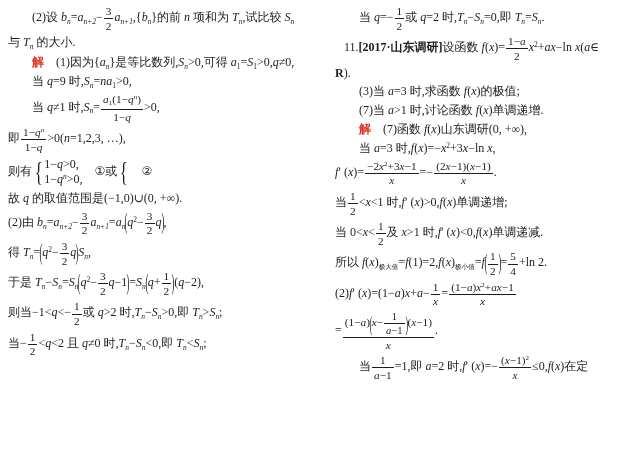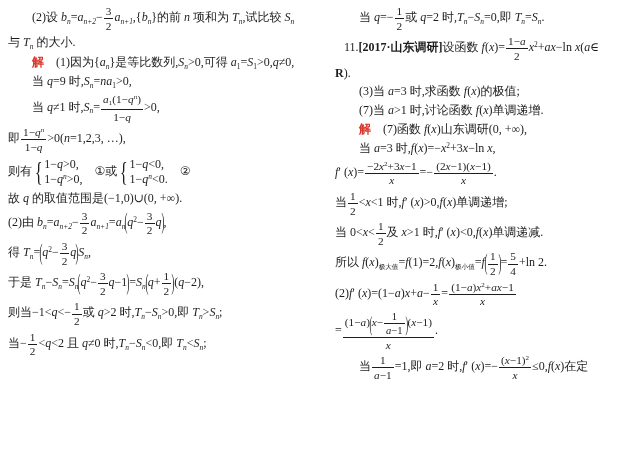--- a/index.html
+++ b/index.html
@@ -53,24 +53,20 @@
       <div class="line ind1"><span>当 </span><span class="v">q</span><span>≠1 时,</span><span class="v">S</span><sub class="v">n</sub><span>=</span><span class="frac"><span class="fn"><span class="v">a</span><sub>1</sub><span>(1−</span><span class="v">q</span><sup class="v">n</sup><span>)</span></span><span class="fd"><span>1−</span><span class="v">q</span></span></span><span>&gt;0,</span></div>
       <div class="line ind0"><span>即</span><span class="frac"><span class="fn"><span>1−</span><span class="v">q</span><sup class="v">n</sup></span><span class="fd"><span>1−</span><span class="v">q</span></span></span><span>&gt;0(</span><span class="v">n</span><span>=1,2,3, …),</span></div>
       <div class="line ind0"><span>则有</span><span class="cs">
           <span class="brace">{</span>
           <span class="rows">
             <span class="row"><span>1−</span><span class="v">q</span><span>&gt;0,</span></span>
             <span class="row"><span>1−</span><span class="v">q</span><sup class="v">n</sup><span>&gt;0,</span></span>
           </span>
         </span><span>　①或</span><span class="cs">
           <span class="brace">{</span>
-          <span class="rows">
-            <span class="row"><span>1−</span><span class="v">q</span><span>&lt;0,</span></span>
-            <span class="row"><span>1−</span><span class="v">q</span><sup class="v">n</sup><span>&lt;0.</span></span>
-          </span>
         </span><span>　②</span></div>
       <div class="line ind0"><span>故 </span><span class="v">q</span><span> 的取值范围是(−1,0)∪(0, +∞).</span></div>
       <div class="line ind0"><span>(2)由 </span><span class="v">b</span><sub class="v">n</sub><span>=</span><span class="v">a</span><sub class="v">n+2</sub><span>−</span><span class="frac"><span class="fn"><span>3</span></span><span class="fd"><span>2</span></span></span><span class="v">a</span><sub class="v">n+1</sub><span>=</span><span class="v">a</span><sub class="v">n</sub><span class="bp">(</span><span class="v">q</span><sup>2</sup><span>−</span><span class="frac"><span class="fn"><span>3</span></span><span class="fd"><span>2</span></span></span><span class="v">q</span><span class="bp">)</span><span>,</span></div>
       <div class="line ind0"><span>得 </span><span class="v">T</span><sub class="v">n</sub><span>=</span><span class="bp">(</span><span class="v">q</span><sup>2</sup><span>−</span><span class="frac"><span class="fn"><span>3</span></span><span class="fd"><span>2</span></span></span><span class="v">q</span><span class="bp">)</span><span class="v">S</span><sub class="v">n</sub><span>,</span></div>
       <div class="line ind0"><span>于是 </span><span class="v">T</span><sub class="v">n</sub><span>−</span><span class="v">S</span><sub class="v">n</sub><span>=</span><span class="v">S</span><sub class="v">n</sub><span class="bp">(</span><span class="v">q</span><sup>2</sup><span>−</span><span class="frac"><span class="fn"><span>3</span></span><span class="fd"><span>2</span></span></span><span class="v">q</span><span>−1</span><span class="bp">)</span><span>=</span><span class="v">S</span><sub class="v">n</sub><span class="bp">(</span><span class="v">q</span><span>+</span><span class="frac"><span class="fn"><span>1</span></span><span class="fd"><span>2</span></span></span><span class="bp">)</span><span>(</span><span class="v">q</span><span>−2),</span></div>
       <div class="line ind0"><span>则当−1&lt;</span><span class="v">q</span><span>&lt;−</span><span class="frac"><span class="fn"><span>1</span></span><span class="fd"><span>2</span></span></span><span>或 </span><span class="v">q</span><span>&gt;2 时,</span><span class="v">T</span><sub class="v">n</sub><span>−</span><span class="v">S</span><sub class="v">n</sub><span>&gt;0,即 </span><span class="v">T</span><sub class="v">n</sub><span>&gt;</span><span class="v">S</span><sub class="v">n</sub><span>;</span></div>
       <div class="line ind0"><span>当−</span><span class="frac"><span class="fn"><span>1</span></span><span class="fd"><span>2</span></span></span><span>&lt;</span><span class="v">q</span><span>&lt;2 且 </span><span class="v">q</span><span>≠0 时,</span><span class="v">T</span><sub class="v">n</sub><span>−</span><span class="v">S</span><sub class="v">n</sub><span>&lt;0,即 </span><span class="v">T</span><sub class="v">n</sub><span>&lt;</span><span class="v">S</span><sub class="v">n</sub><span>;</span></div>
     </div>
   <div class="col col-right">
       <div class="line ind1"><span>当 </span><span class="v">q</span><span>=−</span><span class="frac"><span class="fn"><span>1</span></span><span class="fd"><span>2</span></span></span><span>或 </span><span class="v">q</span><span>=2 时,</span><span class="v">T</span><sub class="v">n</sub><span>−</span><span class="v">S</span><sub class="v">n</sub><span>=0,即 </span><span class="v">T</span><sub class="v">n</sub><span>=</span><span class="v">S</span><sub class="v">n</sub><span>.</span></div>

